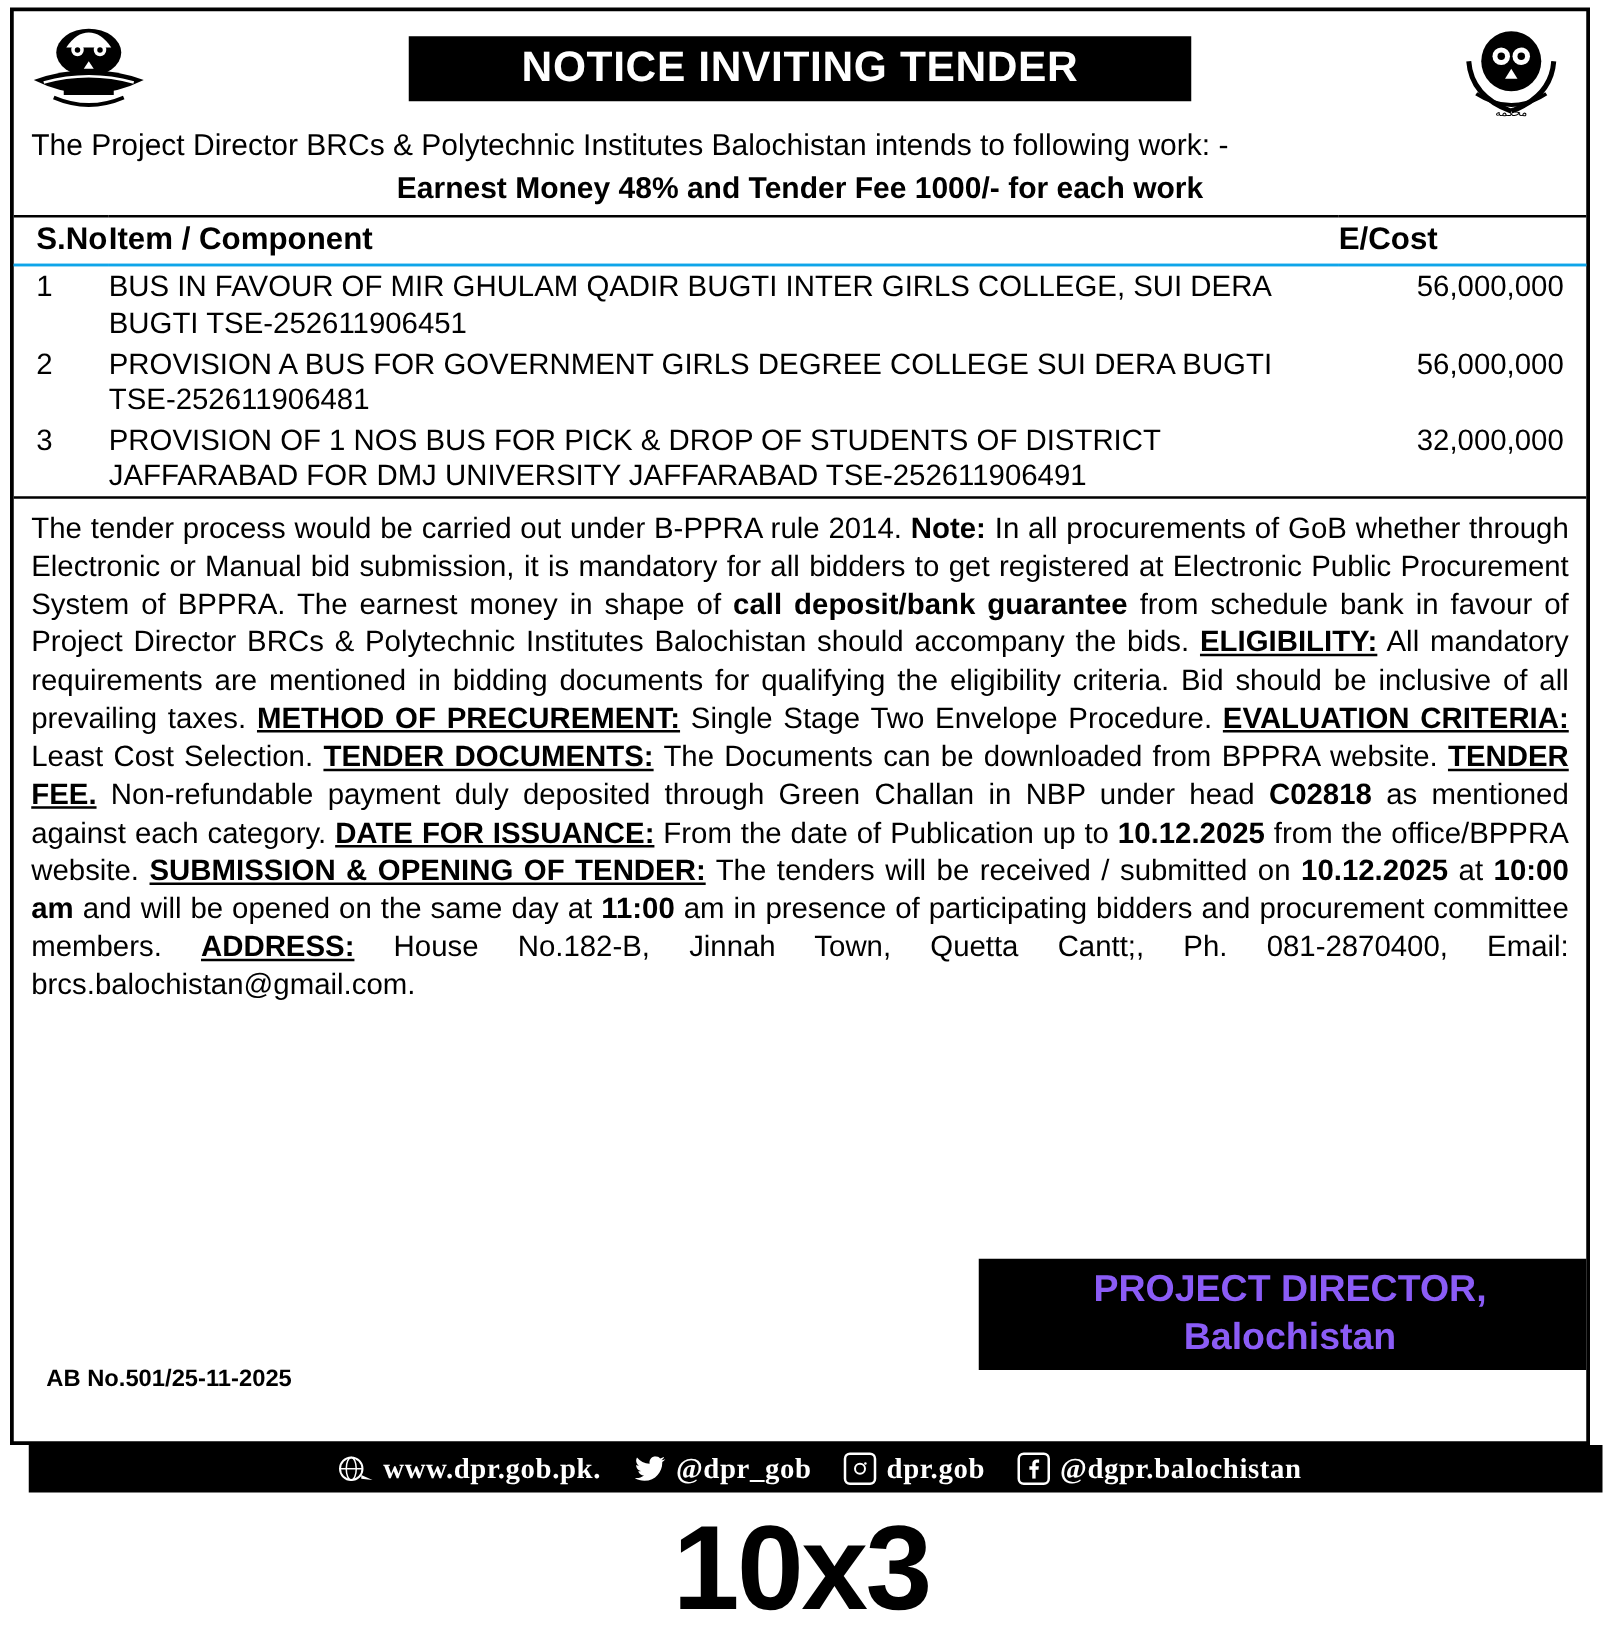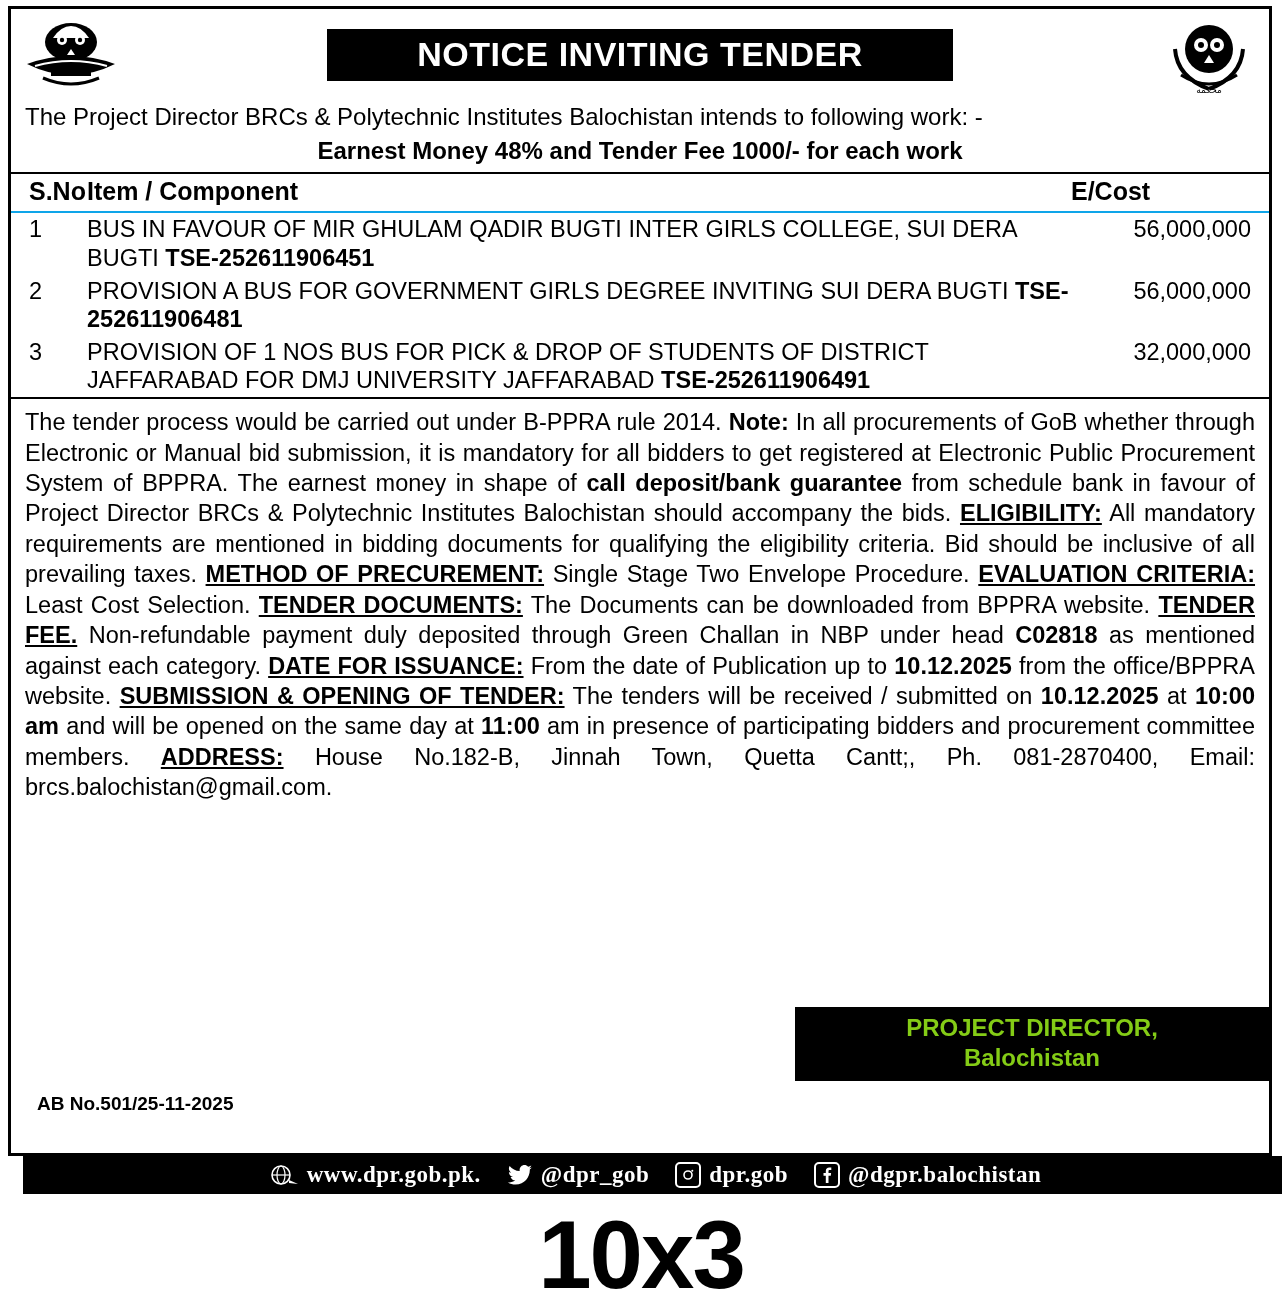--- a/index.html
+++ b/index.html
@@ -86,21 +86,21 @@
   }
   table.items td {
     vertical-align: top;
     padding: 2px 0 2px 0;
     line-height: 1.22;
   }
   .col-sno { width: 58px; padding-left: 18px !important; }
   .col-item { padding-right: 10px; }
   .col-cost { width: 180px; text-align: right; padding-right: 18px !important; white-space: nowrap; }
   th.col-cost { text-align: right; }
-  .tse { font-weight: bold; }
+  .tse { font-weight: normal; }
   .thead-rule-top { border-top: 2px solid #000; }
   .thead-rule-bot { border-bottom: 2px solid #0ea5e9; }
   
   .body-wrap {
     border-top: 2px solid #000;
     padding: 8px 14px 4px 14px;
   }
   .body-text {
     font-size: 23.5px;
     line-height: 1.295;
@@ -116,26 +116,26 @@
     right: 0;
     bottom: 34px;
     height: 112px;
   }
   .sign-block {
     position: absolute;
     right: 0;
     top: 0;
     width: 474px;
     background: #000;
-    color: #84cc16;
+    color: #8b5cf6;
     text-align: center;
     font-weight: bold;
-    font-size: 24px;
+    font-size: 30px;
     line-height: 1.25;
-    padding: 6px 0 8px 0;
+    padding: 6px 0 8px 12px;
   }
   .ab-no {
     position: absolute;
     left: 26px;
     bottom: 4px;
     font-size: 19px;
     font-weight: bold;
   }
   
   .social {
@@ -237,21 +237,21 @@
         </tr>
       </thead>
       <tbody>
         <tr>
           <td class="col-sno">1</td>
           <td class="col-item"><span>BUS IN FAVOUR OF MIR GHULAM QADIR BUGTI INTER GIRLS COLLEGE, SUI DERA BUGTI </span><span class="tse">TSE-252611906451</span></td>
           <td class="col-cost">56,000,000</td>
         </tr>
         <tr>
           <td class="col-sno">2</td>
-          <td class="col-item"><span>PROVISION A BUS FOR GOVERNMENT GIRLS DEGREE INVITING SUI DERA BUGTI </span><span class="tse">TSE-252611906481</span></td>
+          <td class="col-item"><span>PROVISION A BUS FOR GOVERNMENT GIRLS DEGREE COLLEGE SUI DERA BUGTI </span><span class="tse">TSE-252611906481</span></td>
           <td class="col-cost">56,000,000</td>
         </tr>
         <tr>
           <td class="col-sno">3</td>
           <td class="col-item"><span>PROVISION OF 1 NOS BUS FOR PICK &amp; DROP OF STUDENTS OF DISTRICT JAFFARABAD FOR DMJ UNIVERSITY JAFFARABAD </span><span class="tse">TSE-252611906491</span></td>
           <td class="col-cost">32,000,000</td>
         </tr>
       </tbody>
     </table>
 

